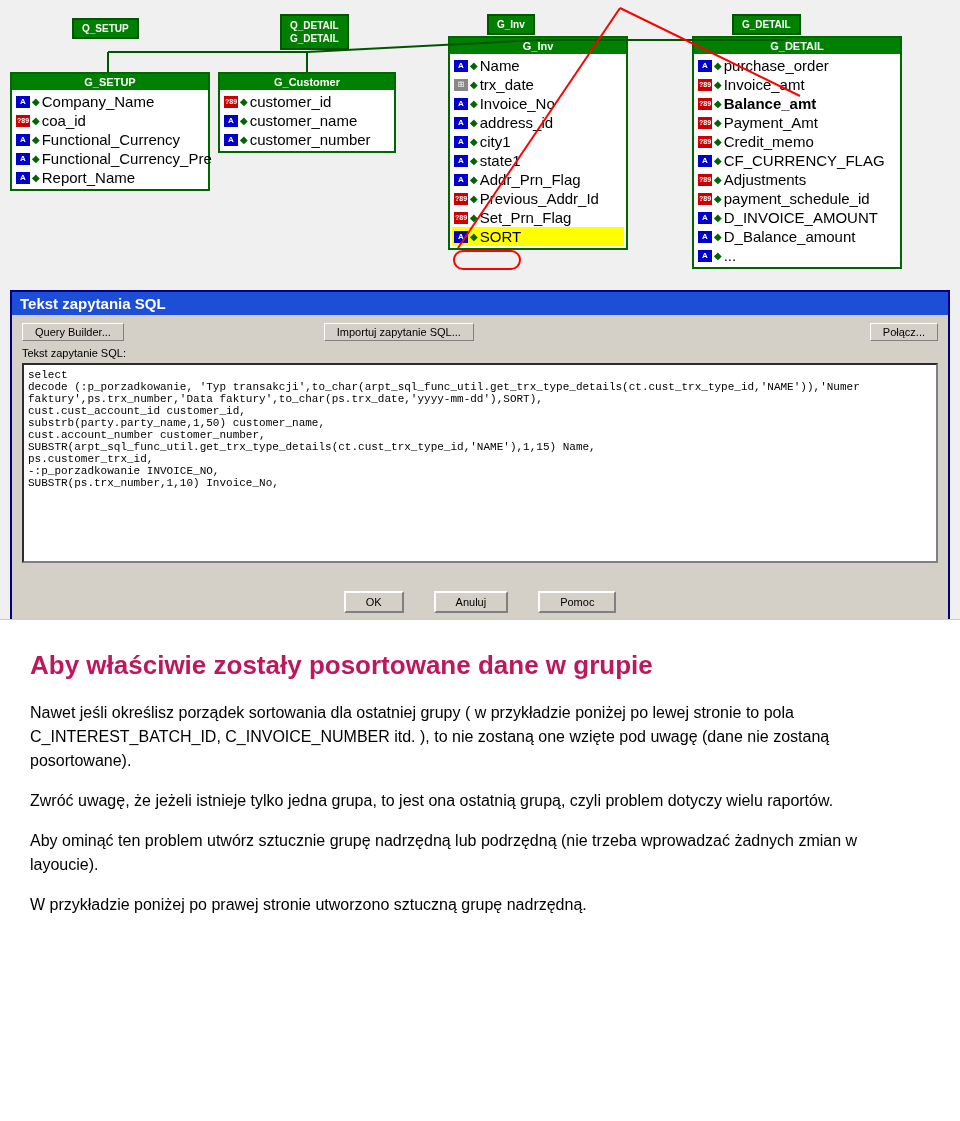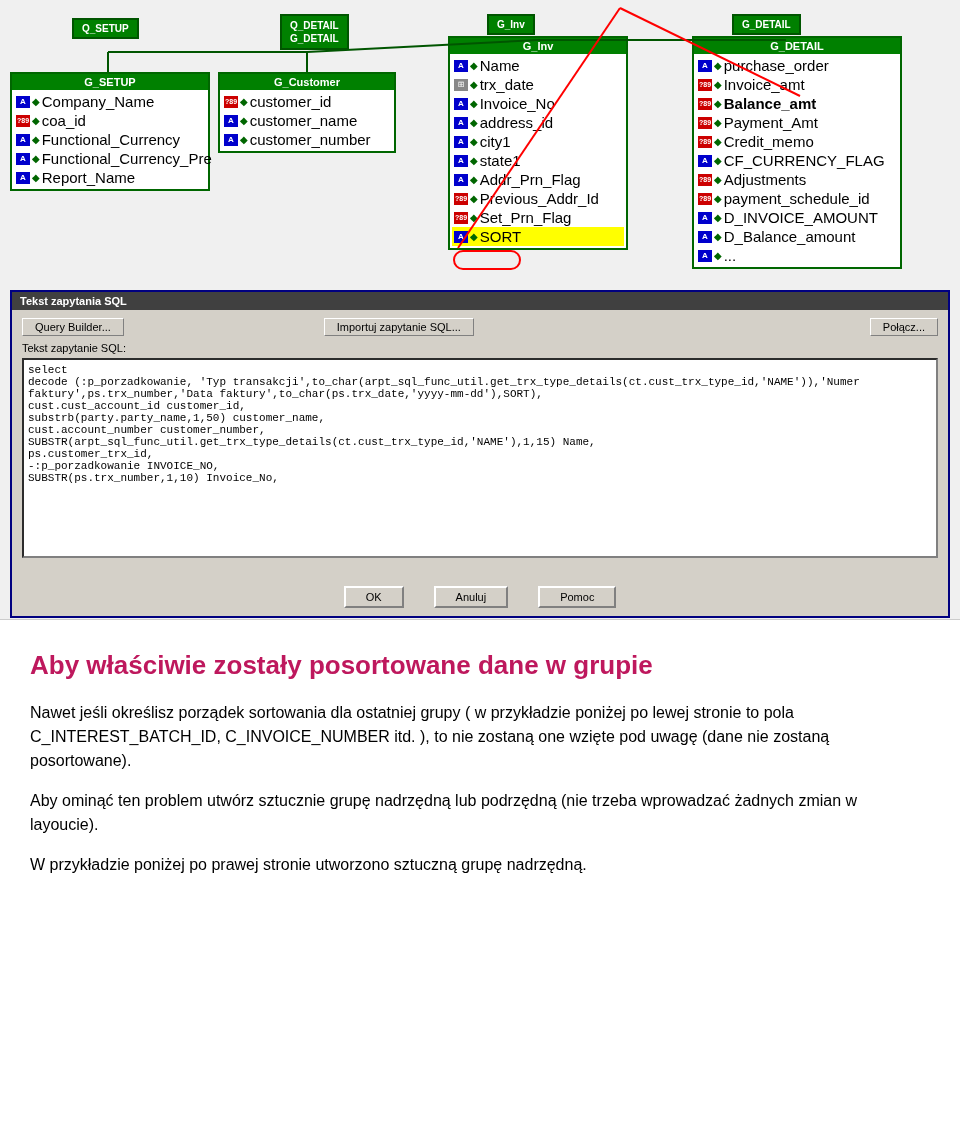--- a/index.html
+++ b/index.html
@@ -103,23 +103,23 @@
     .sql-dialog {
       position: absolute;
       left: 10px;
       top: 290px;
       width: 940px;
       border: 2px solid #000080;
       background: #d4d0c8;
       z-index: 10;
     }
     .sql-dialog-titlebar {
-      background: #404040;
+      background: #1d4ed8;
       color: white;
-      font-size: 11px;
+      font-size: 15px;
       font-weight: bold;
       padding: 3px 8px;
     }
     .sql-dialog-body {
       padding: 8px 10px;
     }
     .sql-toolbar {
       display: flex;
       gap: 4px;
       margin-bottom: 6px;
@@ -437,15 +437,16 @@
         <button class="sql-btn">Pomoc</button>
       </div>
     </div>
   </div>
 
 </div>
 
 <div class="text-area">
   <h1 class="text-heading">Aby właściwie zostały posortowane dane w grupie</h1>
   <p class="text-paragraph">Nawet jeśli określisz porządek sortowania dla ostatniej grupy ( w przykładzie poniżej po lewej stronie to pola C_INTEREST_BATCH_ID, C_INVOICE_NUMBER itd. ), to nie zostaną one wzięte pod uwagę (dane nie zostaną posortowane).</p>
+  <p class="text-paragraph">Zwróć uwagę, że jeżeli istnieje tylko jedna grupa, to jest ona ostatnią grupą, czyli problem dotyczy wielu raportów.</p>
   <p class="text-paragraph">Aby ominąć ten problem utwórz sztucznie grupę nadrzędną lub podrzędną (nie trzeba wprowadzać żadnych zmian w layoucie).</p>
   <p class="text-paragraph">W przykładzie poniżej po prawej stronie utworzono sztuczną grupę nadrzędną.</p>
 </div>
 
 </body></html>

